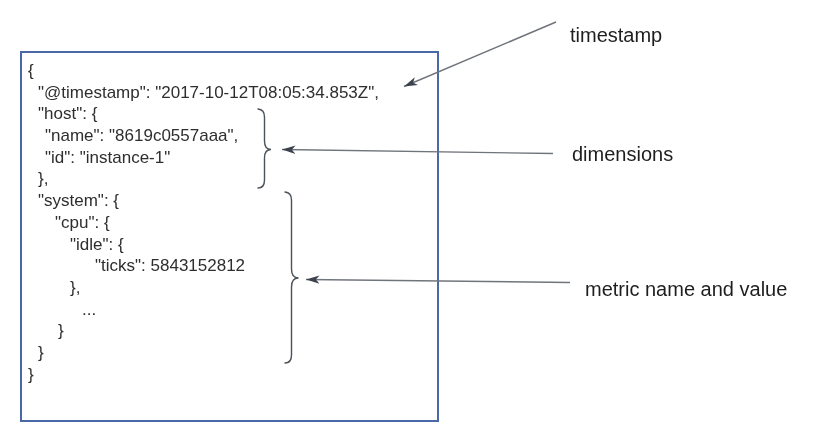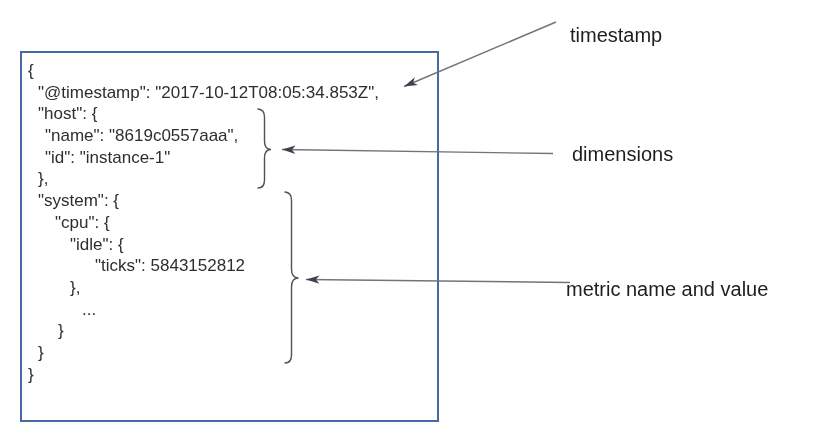--- a/index.html
+++ b/index.html
@@ -56,21 +56,21 @@
 
   .anno-label {
     position: absolute;
     font-size: 20px;
     line-height: 23px;
     color: var(--label-color);
     white-space: nowrap;
   }
   .anno-label.timestamp { left: 570px; top: 24px; }
   .anno-label.dimensions { left: 572px; top: 143px; }
-  .anno-label.metric { left: 566px; top: 278px; text-align: center; }
+  .anno-label.metric { left: 585px; top: 278px; text-align: center; }
 </style>
 </head>
 <body>
 
 <div class="canvas">
 
   <div class="doc-box"></div>
 
   <div class="json-code">
       <div class="code-line" style="padding-left: 0px;">{</div>

